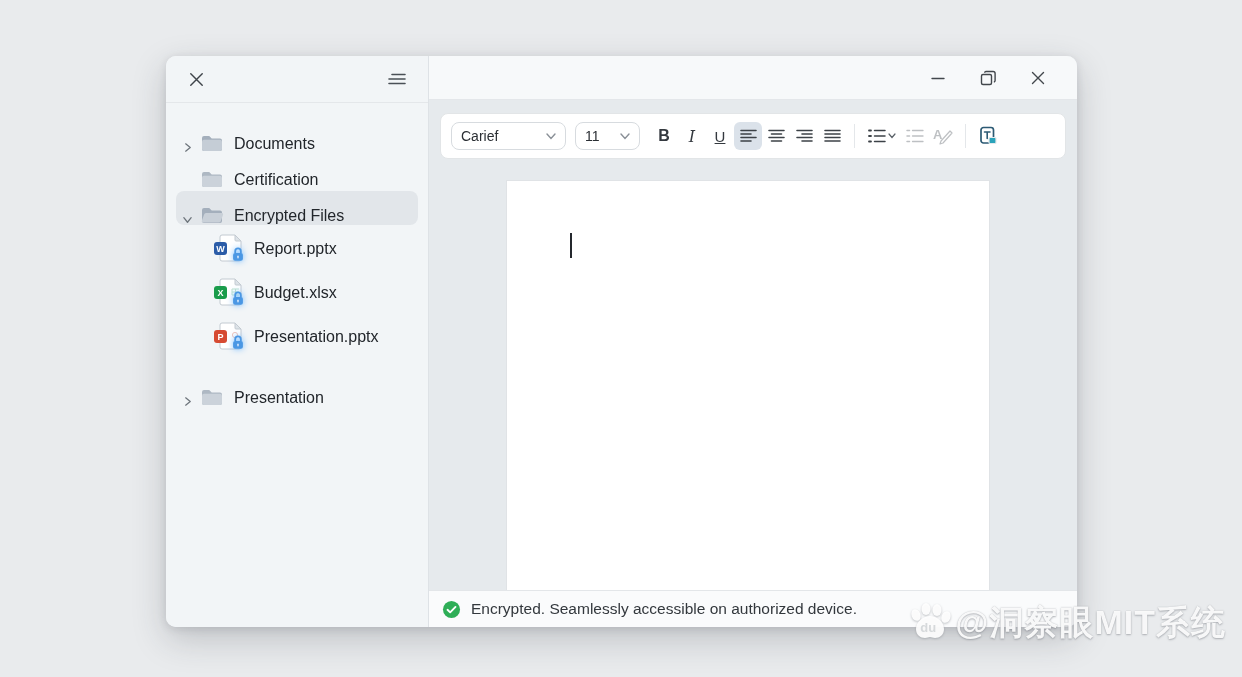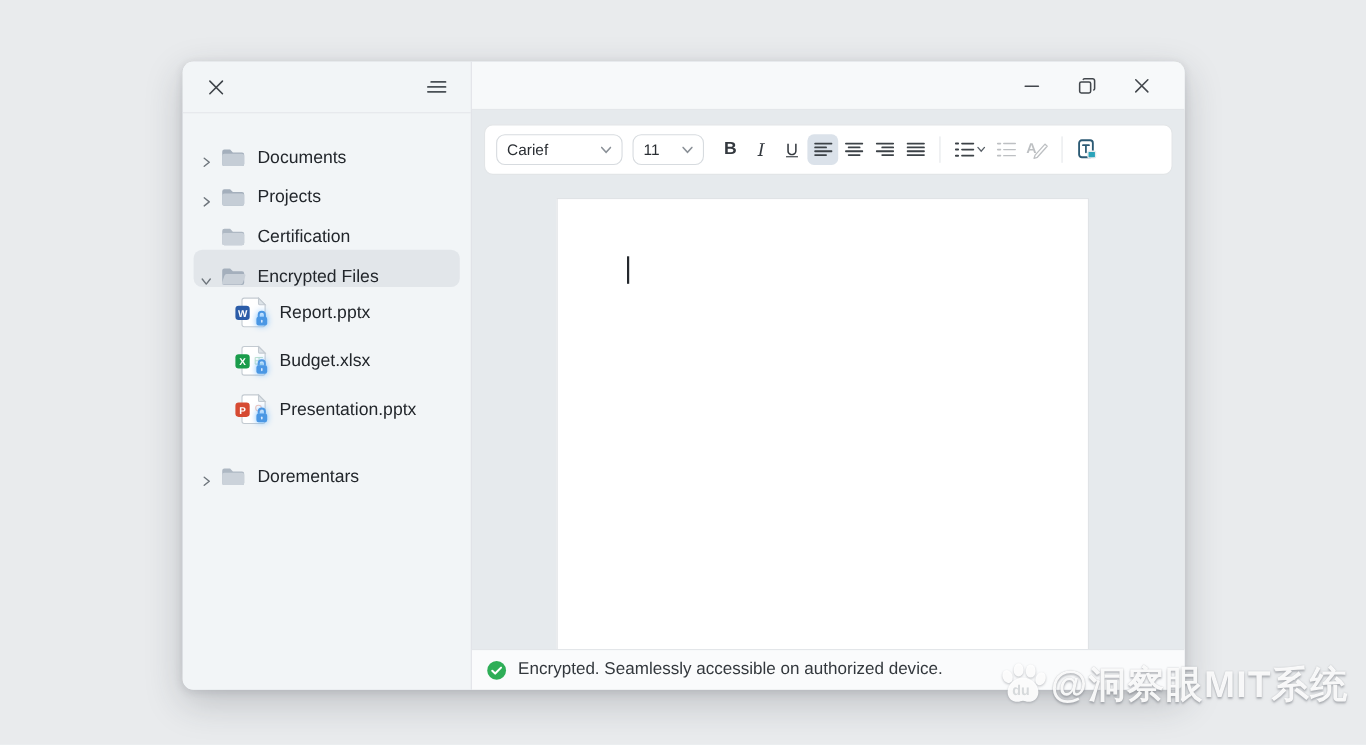--- a/index.html
+++ b/index.html
@@ -120,34 +120,20 @@
         </span>
         <span class="f-icon">
           <svg width="24" height="20" viewBox="0 0 24 20">
             <path d="M2 5 a2 2 0 0 1 2-2 h5.2 l2.5 2.6 h8.3 a2 2 0 0 1 2 2 v8.4 a2 2 0 0 1 -2 2 H4 a2 2 0 0 1 -2-2 z" fill="#a4afbc"></path>
             <rect x="2" y="6.8" width="20" height="11.2" rx="2" fill="#c5cdd6"></rect>
           </svg>
         </span>
         <span class="tree-label">Documents</span>
       </div>
 
-      <div class="tree-row">
-        <span class="chev">
-          <svg width="11" height="11" viewBox="0 0 12 12">
-              <path d="M4 2 L9 6 L4 10" stroke="#6e757c" stroke-width="1.4" fill="none" stroke-linecap="round" stroke-linejoin="round"></path>
-            </svg>
-        </span>
-        <span class="f-icon">
-          <svg width="24" height="20" viewBox="0 0 24 20">
-            <path d="M2 5 a2 2 0 0 1 2-2 h5.2 l2.5 2.6 h8.3 a2 2 0 0 1 2 2 v8.4 a2 2 0 0 1 -2 2 H4 a2 2 0 0 1 -2-2 z" fill="#a4afbc"></path>
-            <rect x="2" y="6.8" width="20" height="11.2" rx="2" fill="#c5cdd6"></rect>
-          </svg>
-        </span>
-        <span class="tree-label">Projects</span>
-      </div>
 
       <div class="tree-row">
         <span class="chev"></span>
         <span class="f-icon">
           <svg width="24" height="20" viewBox="0 0 24 20">
             <path d="M2 5 a2 2 0 0 1 2-2 h5.2 l2.5 2.6 h8.3 a2 2 0 0 1 2 2 v8.4 a2 2 0 0 1 -2 2 H4 a2 2 0 0 1 -2-2 z" fill="#aeb8c3"></path>
             <rect x="2" y="6.8" width="20" height="11.2" rx="2" fill="#cbd2da"></rect>
           </svg>
         </span>
         <span class="tree-label">Certification</span>
@@ -229,21 +215,21 @@
           <svg width="11" height="11" viewBox="0 0 12 12">
               <path d="M4 2 L9 6 L4 10" stroke="#6e757c" stroke-width="1.4" fill="none" stroke-linecap="round" stroke-linejoin="round"></path>
             </svg>
         </span>
         <span class="f-icon">
           <svg width="24" height="20" viewBox="0 0 24 20">
             <path d="M2 5 a2 2 0 0 1 2-2 h5.2 l2.5 2.6 h8.3 a2 2 0 0 1 2 2 v8.4 a2 2 0 0 1 -2 2 H4 a2 2 0 0 1 -2-2 z" fill="#aeb8c3"></path>
             <rect x="2" y="6.8" width="20" height="11.2" rx="2" fill="#cbd2da"></rect>
           </svg>
         </span>
-        <span class="tree-label">Dorementars</span>
+        <span class="tree-label">Presentation</span>
       </div>
 
     </div>
   </div>
 
   <div class="right-panel">
 
     <div class="titlebar">
       <div class="win-btn">
         <svg width="20" height="20" viewBox="0 0 20 20">

